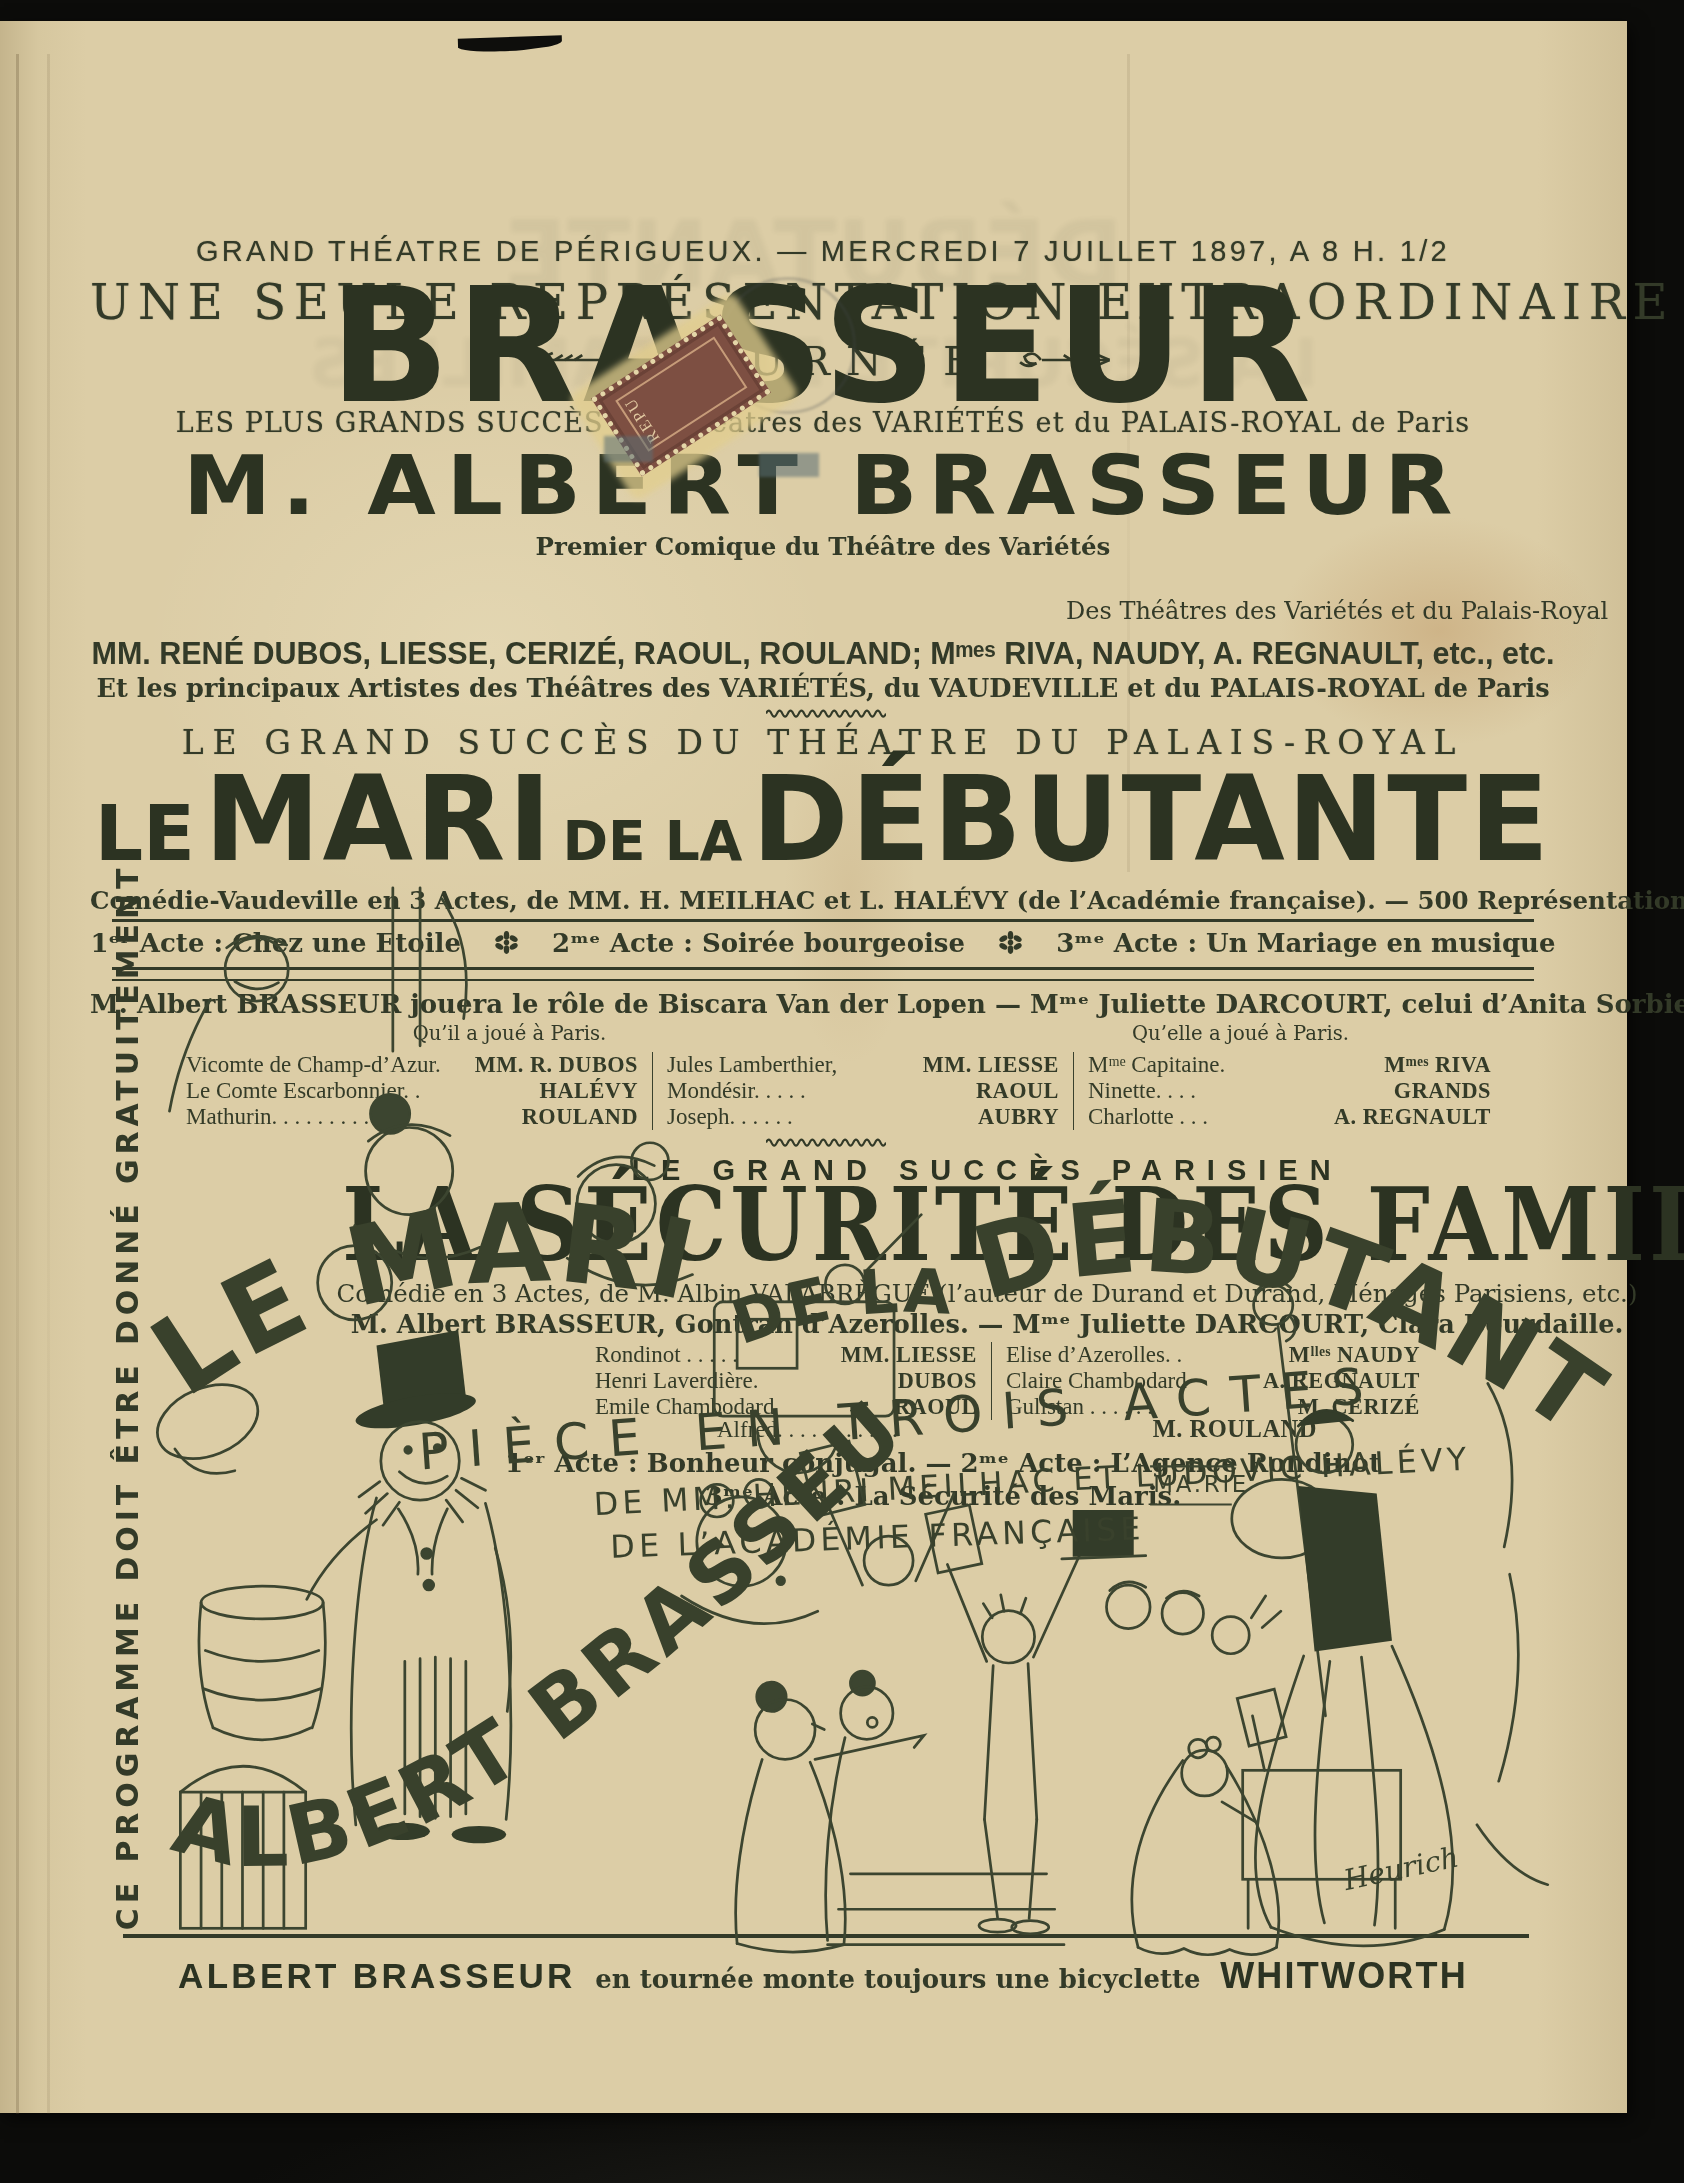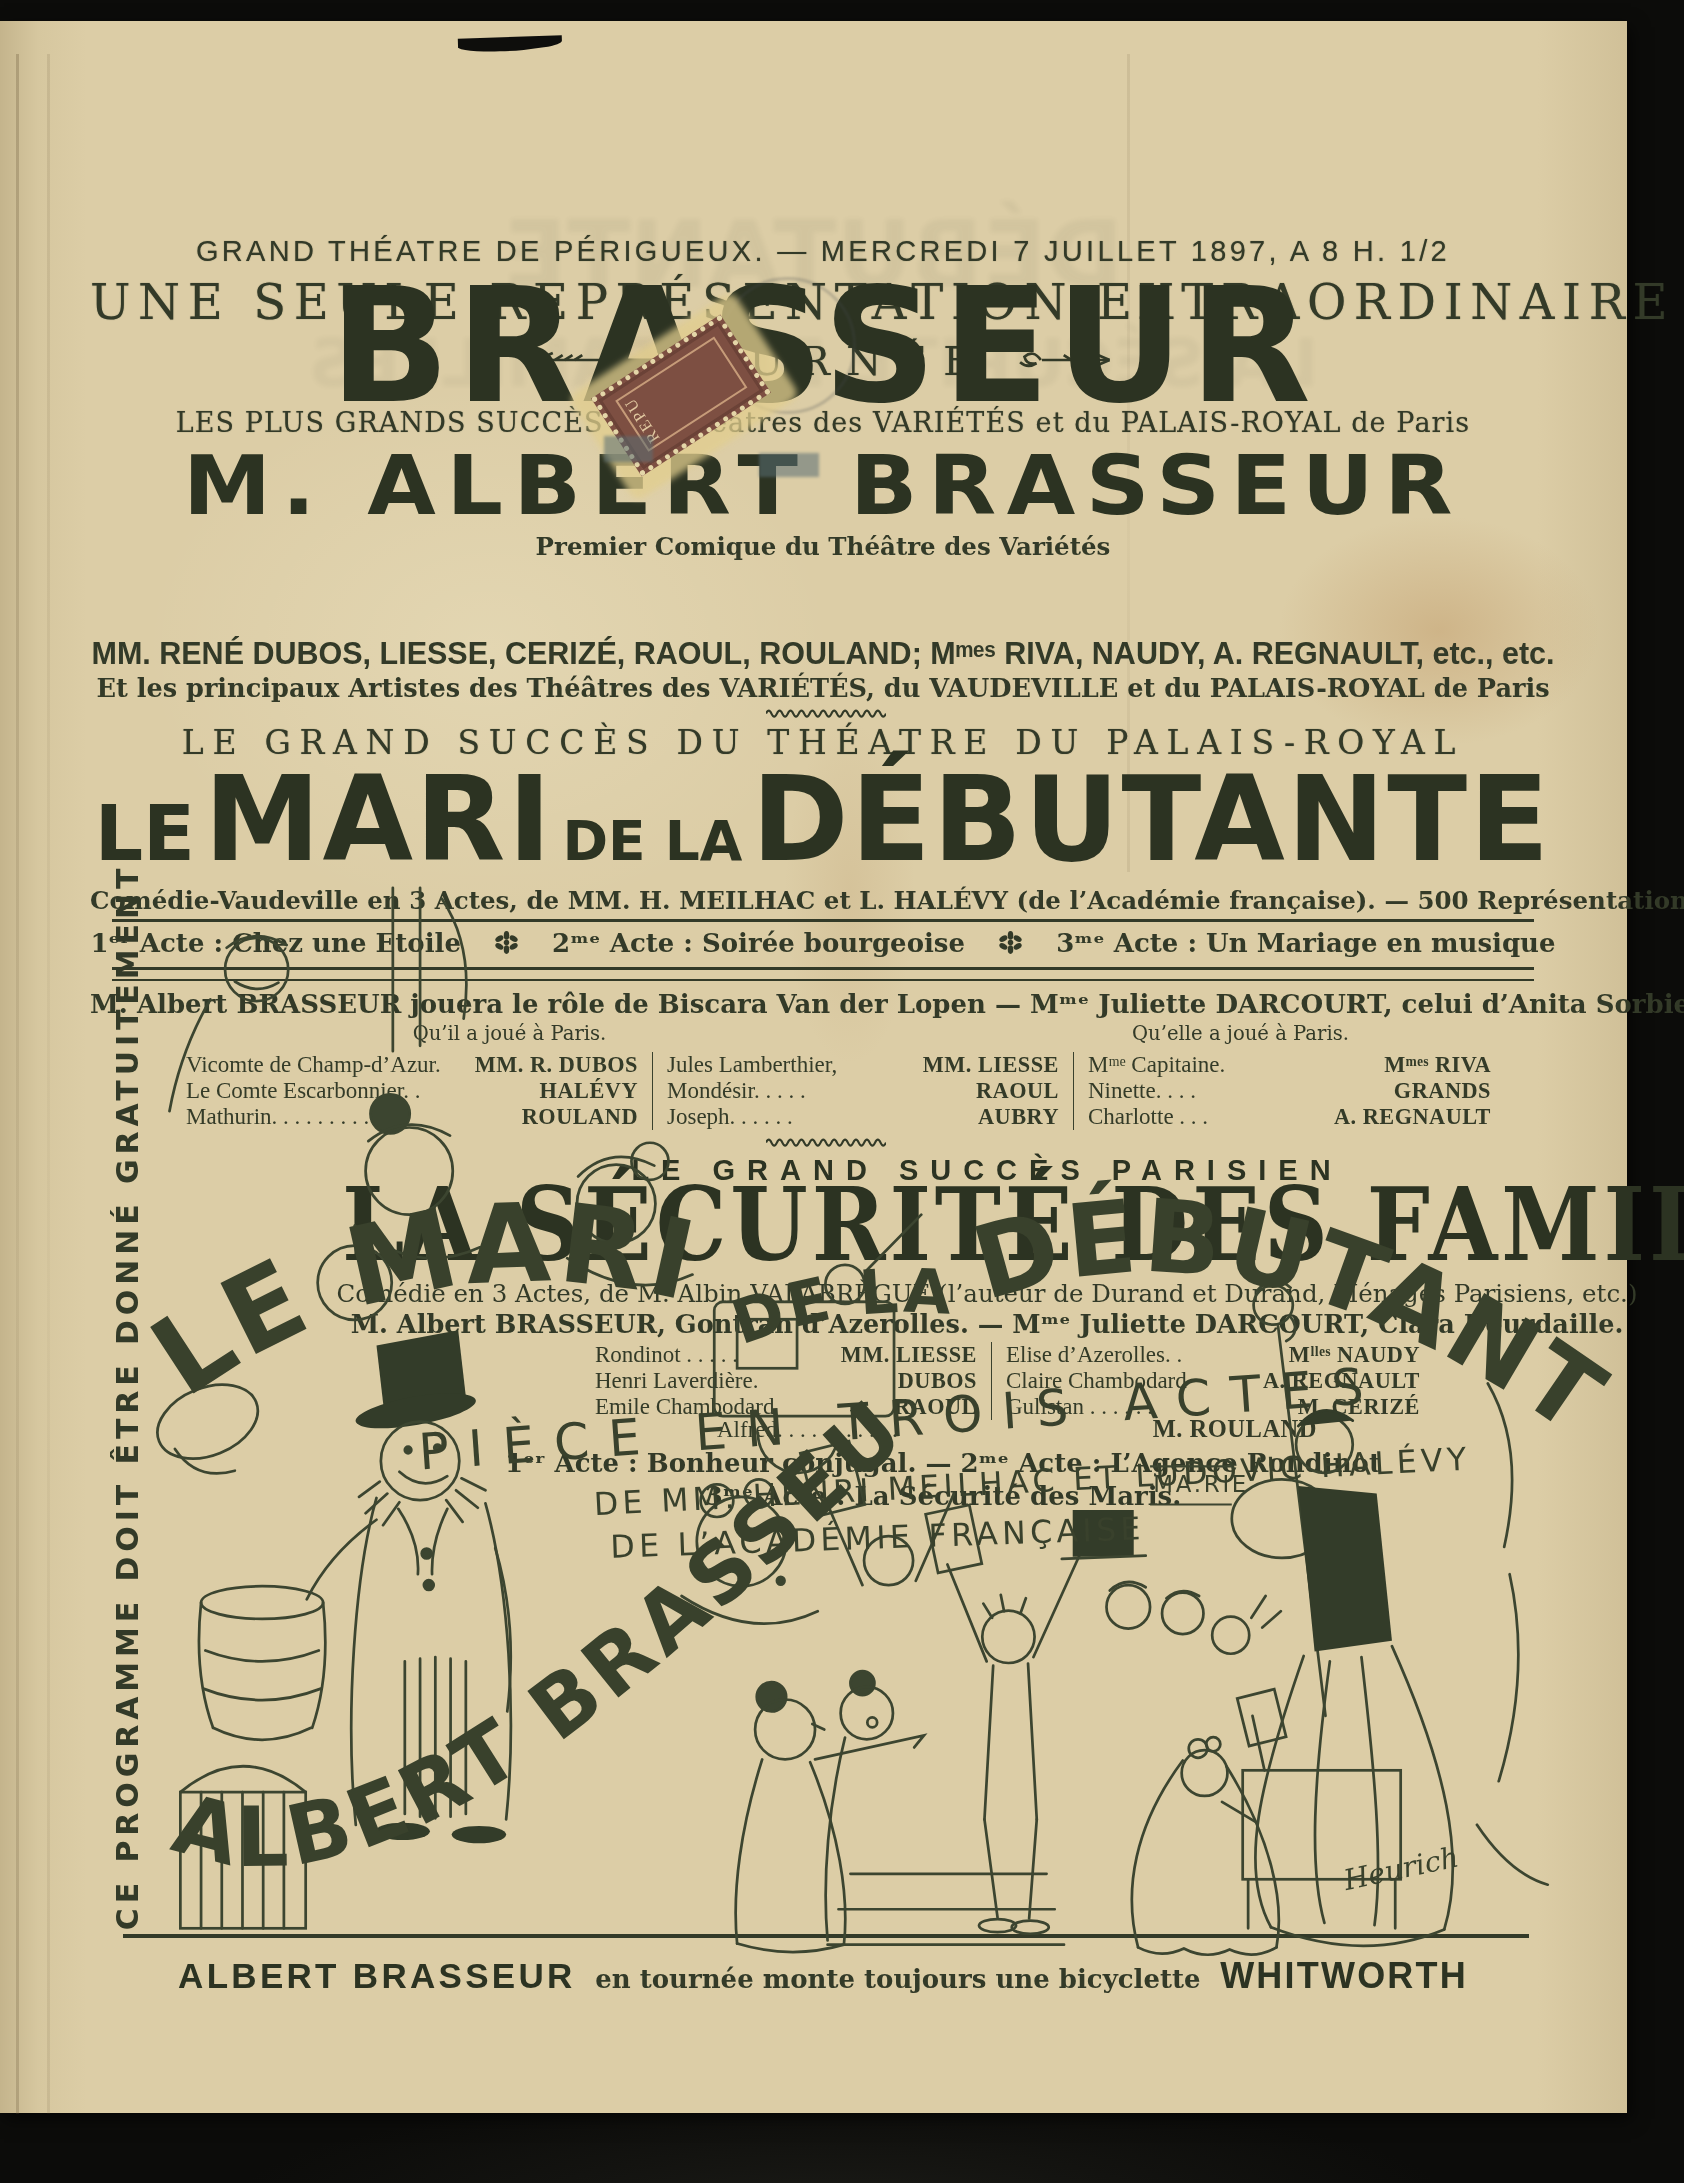--- a/index.html
+++ b/index.html
@@ -101,20 +101,21 @@
     </div>
 
     <div class="abs c sans ink-d" style="top:246px;font-size:158px;font-weight:bold;letter-spacing:5.5px;line-height:1;transform:scaleX(1.0);">BRASSEUR</div>
 
     <div class="abs c serif ink bleed" style="top:386px;font-size:27px;letter-spacing:1.1px;">LES PLUS GRANDS SUCCÈS des Théâtres des VARIÉTÉS et du PALAIS-ROYAL de Paris</div>
 
     <div class="abs c sans ink-d" style="top:424px;font-size:82px;font-weight:bold;letter-spacing:9.8px;line-height:1;transform:scaleX(1.08);">M. ALBERT BRASSEUR</div>
 
     <div class="abs c serif ink" style="top:511px;font-size:24.5px;font-weight:bold;">Premier Comique du Théâtre des Variétés</div>
 
+    <div class="abs serif ink" style="top:576px;left:976px;font-size:24px;white-space:nowrap;">Des Théâtres des Variétés et du Palais-Royal</div>
 
     <div class="abs c lsans ink" style="top:615px;font-size:30.5px;font-weight:bold;letter-spacing:0px;">MM. RENÉ DUBOS, LIESSE, CERIZÉ, RAOUL, ROULAND; Mᵐᵉˢ RIVA, NAUDY, A. REGNAULT, etc., etc.</div>
 
     <div class="abs c serif ink" style="top:652px;font-size:25.6px;font-weight:bold;">Et les principaux Artistes des Théâtres des VARIÉTÉS, du VAUDEVILLE et du PALAIS-ROYAL de Paris</div>
 
     <div class="abs" style="top:686px;left:676px;">
       <svg width="120" height="11" viewBox="0 0 220 20">
           <path d="M0 12 q5 -11 10 0 t10 0 t10 0 t10 0 t10 0 t10 0 t10 0 t10 0 t10 0 t10 0 t10 0 t10 0 t10 0 t10 0 t10 0 t10 0 t10 0 t10 0 t10 0 t10 0 t10 0 t10 0" stroke="#333a28" stroke-width="4" fill="none"></path>
         </svg>
     </div>

